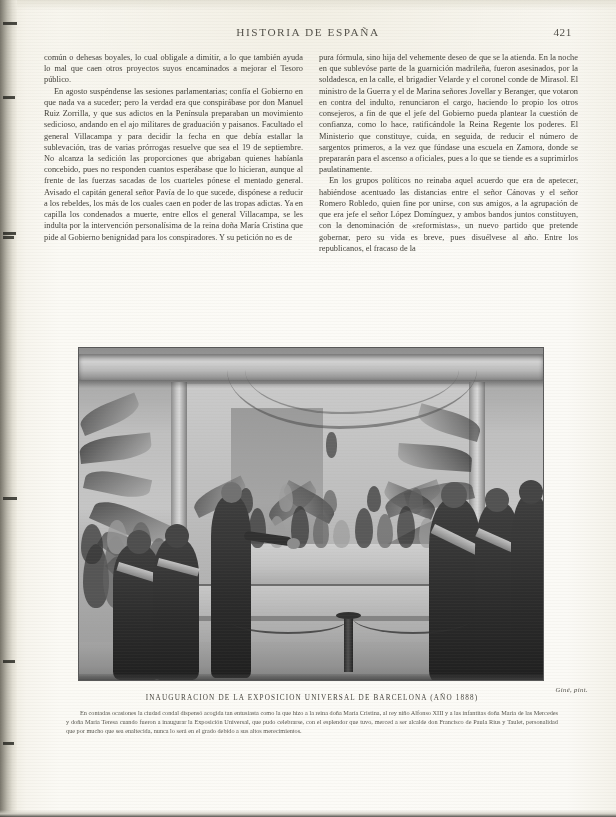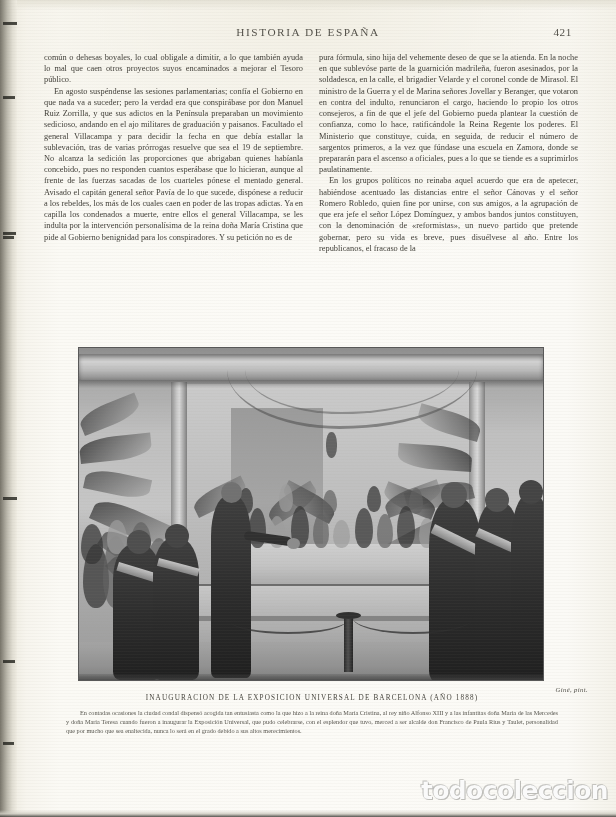--- a/index.html
+++ b/index.html
@@ -462,15 +462,14 @@
   <div id="plate-credit">Giné, pint.</div>
 
   <div id="caption-block">
     <p id="caption-title">INAUGURACION DE LA EXPOSICION UNIVERSAL DE BARCELONA (AÑO 1888)</p>
     <p id="caption-body">En contadas ocasiones la ciudad condal dispensó acogida tan entusiasta como la que hizo a la reina doña María Cristina, al rey niño Alfonso XIII y a las infantitas doña María de las Mercedes y doña María Teresa cuando fueron a inaugurar la Exposición Universal, que pudo celebrarse, con el esplendor que tuvo, merced a ser alcalde don Francisco de Paula Rius y Taulet, personalidad que por mucho que sea enaltecida, nunca lo será en el grado debido a sus altos merecimientos.</p>
   </div>
 
   <div id="paper-grain"></div>
   <div id="bottom-scan-edge"></div>
 
-  <div id="watermark">todocoleccion</div>
 
 </div>
 
 </body></html>

